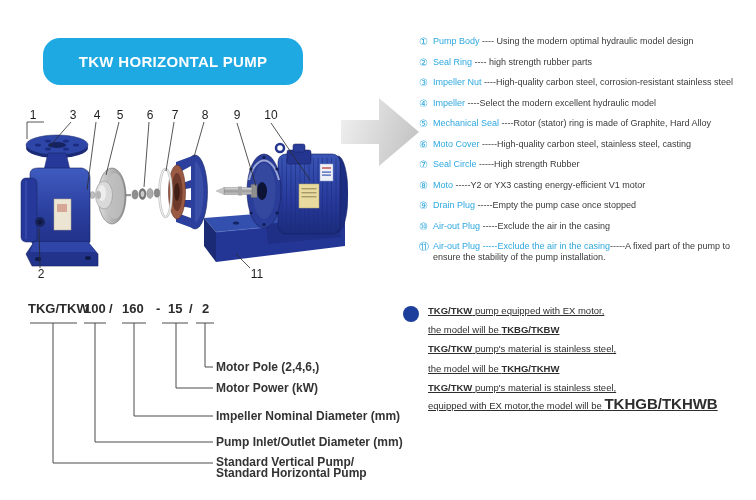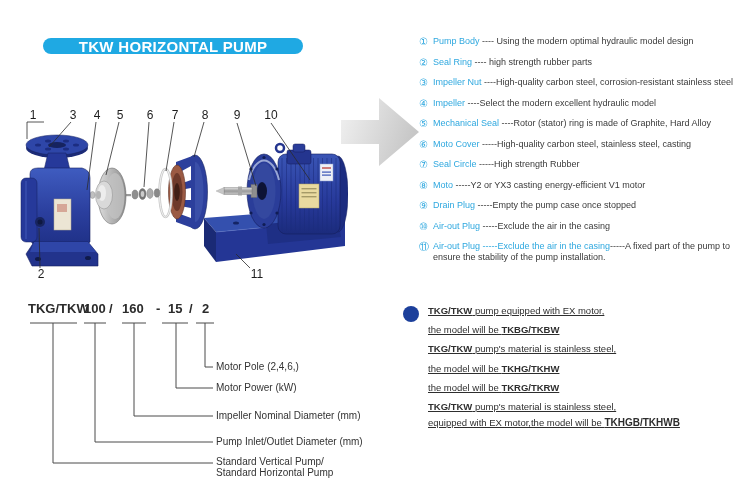--- a/index.html
+++ b/index.html
@@ -3,43 +3,43 @@
 <meta charset="utf-8">
 <style>
   html,body{margin:0;padding:0;}
   body{
     width:756px;height:500px;position:relative;background:#ffffff;
     font-family:"Liberation Sans",sans-serif;overflow:hidden;
   }
   .abs{position:absolute;}
   
   .banner{
-    left:43px;top:38px;width:260px;height:16px;border-radius:17px;
+    left:43px;top:38px;width:260px;height:47px;border-radius:17px;
     background:#1FA9E3;color:#fff;font-weight:bold;font-size:15px;
     display:flex;align-items:center;justify-content:center;letter-spacing:.3px;
   }
   
   .plist{left:419px;top:36px;width:337px;}
   .pl-item{display:flex;align-items:flex-start;margin-bottom:9.5px;font-size:9px;line-height:11px;}
   .pl-num{color:#2FA8DF;font-size:10px;line-height:11px;width:14px;flex:none;}
   .pl-text{white-space:pre;}
   .pl-item.wrap .pl-text{white-space:pre-wrap;}
   .pl-name{color:#2FA8DF;margin-top:8px;}
   .pl-desc{color:#3a3a3a;}
   
   .mseg{position:absolute;top:301px;font-weight:bold;font-size:13px;color:#2b2b2b;line-height:15px;}
-  .mlabel{position:absolute;left:216px;font-size:10px;font-weight:400;color:#333;line-height:10.5px;}
+  .mlabel{position:absolute;left:216px;font-size:12px;font-weight:700;color:#333;line-height:10.5px;}
   .model-svg{left:0;top:296px;}
   
   .bullet{left:403px;top:306px;width:16px;height:16px;border-radius:50%;background:#1C3F9B;}
   .variants{left:428px;top:305px;width:326px;font-size:9.5px;color:#2e2e2e;text-decoration:underline;}
   .v-line{margin-bottom:8.2px;white-space:pre-wrap;line-height:11px;}
   .v-line.tight{margin-bottom:5px;}
   .vb{font-weight:bold;}
-  .vb-lg{font-weight:bold;font-size:10px;}
+  .vb-lg{font-weight:bold;font-size:15px;}
   svg text{font-family:"Liberation Sans",sans-serif;}
 </style>
 </head>
 <body>
 
 <div class="abs banner">
   <span>TKW HORIZONTAL PUMP</span>
 </div>
 
 <svg class="abs" style="left:8px;top:96px" width="340" height="200" viewBox="0 0 340 200">
@@ -290,16 +290,15 @@
   <div>Standard Vertical Pump/</div>
   <div>Standard Horizontal Pump</div>
 </div>
 
 <div class="abs bullet"></div>
 <div class="abs variants">
   <div class="v-line"><span class="vb">TKG/TKW</span><span> pump equipped with EX motor,</span></div>
   <div class="v-line"><span>the model will be </span><span class="vb">TKBG/TKBW</span></div>
   <div class="v-line"><span class="vb">TKG/TKW</span><span> pump's material is stainless steel,</span></div>
   <div class="v-line"><span>the model will be </span><span class="vb">TKHG/TKHW</span></div>
-  <div class="v-line"><span>the model will be </span><span class="vb">TKRG/TKRW</span></div>
   <div class="v-line tight"><span class="vb">TKG/TKW</span><span> pump's material is stainless steel,</span></div>
   <div class="v-line"><span>equipped with EX motor,the model will be </span><span class="vb-lg">TKHGB/TKHWB</span></div>
 </div>
 
 </body></html>

